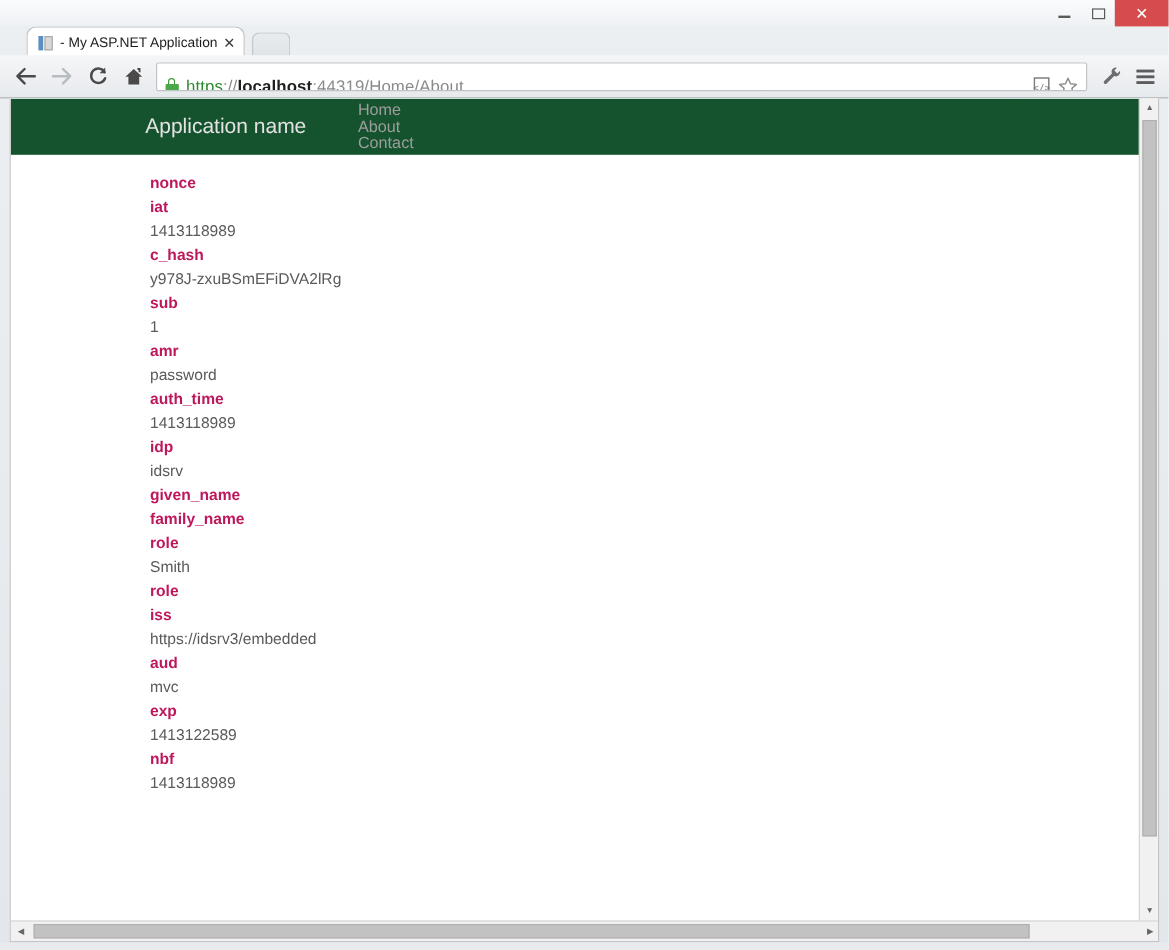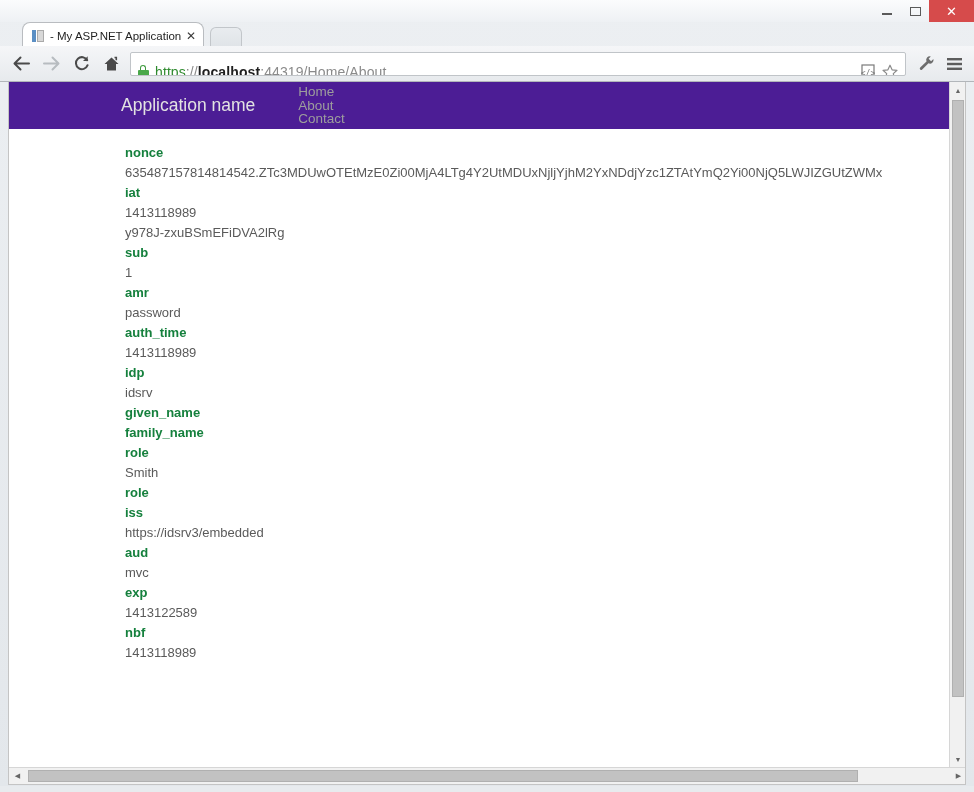--- a/index.html
+++ b/index.html
@@ -152,21 +152,21 @@
   .page {
     position: absolute; left: 0; top: 0;
     width: 942px; height: 686px;
     background: #ffffff;
     overflow: hidden;
   }
 
   
   .sitenav {
     position: absolute; left: 0; top: 0; width: 942px; height: 47px;
-    background: #4c1d95;
+    background: #14532d;
     display: flex; align-items: center;
     padding-left: 112px;
   }
   .brand {
     color: #e2e2e2; font-size: 17.5px; line-height: 1;
     margin-right: 28px; white-space: nowrap;
   }
   .navlinks { display: flex; align-items: flex-start; flex-direction: column; }
   .navlink {
     color: #9d9d9d; font-size: 13.5px; line-height: 1;
@@ -174,21 +174,21 @@
   }
 
   
   .content {
     position: absolute; left: 0; top: 47px;
     width: 942px; height: 639px;
     padding: 14px 0 0 116px;
     overflow: hidden;
   }
   .claim-key {
-    font-size: 13px; font-weight: bold; color: #15803d;
+    font-size: 13px; font-weight: bold; color: #be185d;
     line-height: 20px; white-space: nowrap;
   }
   .claim-val {
     font-size: 13px; color: #5a5a5a;
     line-height: 20px; white-space: nowrap;
   }
 
   
   .vscroll {
     position: absolute; right: 0; top: 0; width: 16px; height: 686px;
@@ -333,23 +333,23 @@
         <span class="brand">Application name</span>
         <span class="navlinks">
           <a class="navlink">Home</a>
           <a class="navlink">About</a>
           <a class="navlink">Contact</a>
         </span>
       </div>
 
       <div class="content" id="claims-list">
           <div class="claim-key">nonce</div>
-          <div class="claim-val">635487157814814542.ZTc3MDUwOTEtMzE0Zi00MjA4LTg4Y2UtMDUxNjljYjhM2YxNDdjYzc1ZTAtYmQ2Yi00NjQ5LWJIZGUtZWMx</div>
           <div class="claim-key">iat</div>
           <div class="claim-val">1413118989</div>
+          <div class="claim-key">c_hash</div>
           <div class="claim-val">y978J-zxuBSmEFiDVA2lRg</div>
           <div class="claim-key">sub</div>
           <div class="claim-val">1</div>
           <div class="claim-key">amr</div>
           <div class="claim-val">password</div>
           <div class="claim-key">auth_time</div>
           <div class="claim-val">1413118989</div>
           <div class="claim-key">idp</div>
           <div class="claim-val">idsrv</div>
           <div class="claim-key">given_name</div>

